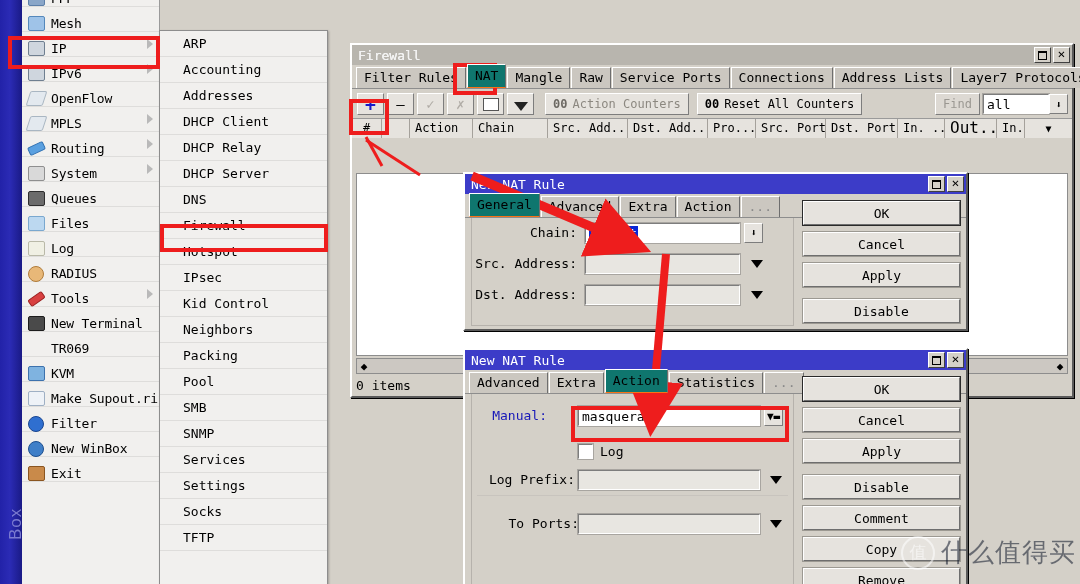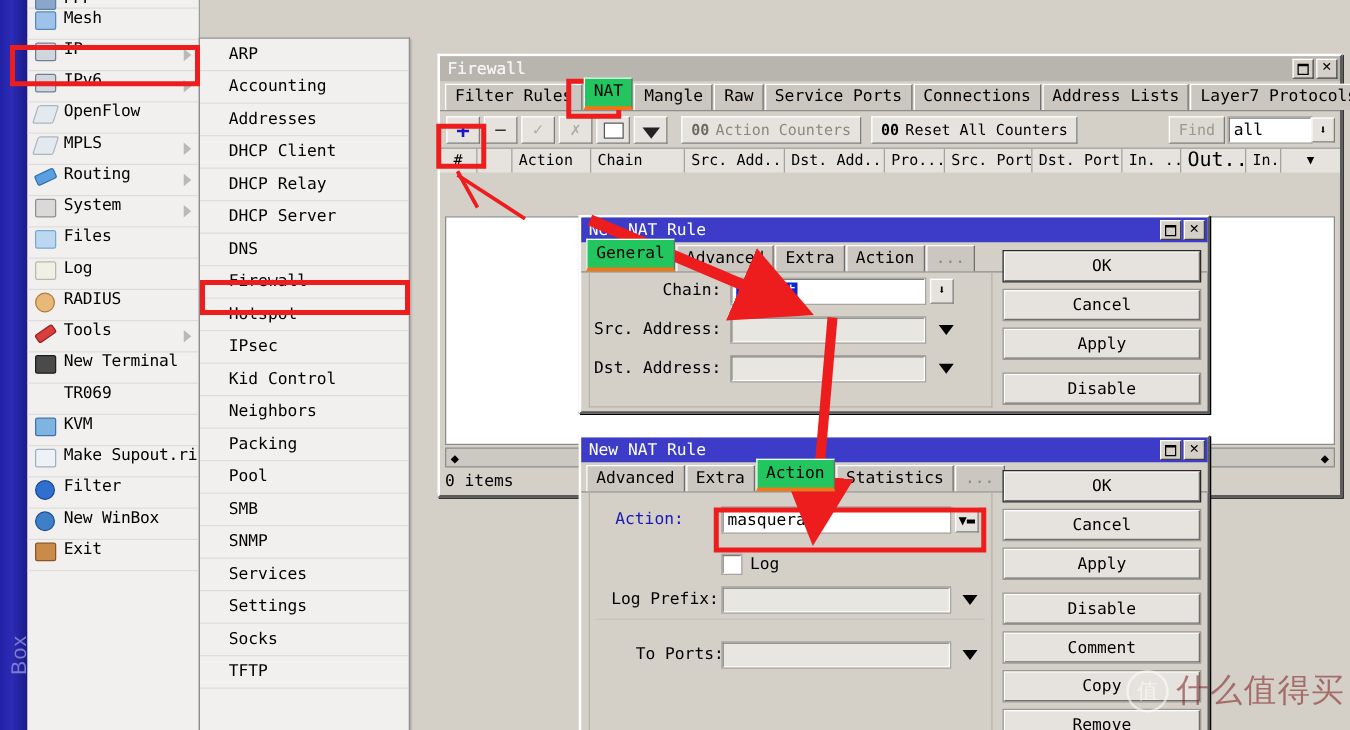--- a/index.html
+++ b/index.html
@@ -23,21 +23,21 @@
     color:#7b7bd0;font-size:17px;letter-spacing:1px;
     font-family:"Liberation Sans",sans-serif;
   }
 
   
   #main-menu{
     left:22px;top:0;width:137px;height:584px;
     background:#f1f0ee;border-right:1px solid #9a9a9a;
   }
   .mi{
-    height:25px;display:flex;align-items:flex-start;
+    height:25px;display:flex;align-items:flex-end;
     border-bottom:1px solid #dedddb;padding-left:4px;
     box-sizing:border-box;position:relative;
   }
   .mi .ico{width:20px;height:17px;margin-right:5px;flex:0 0 20px;position:relative;}
   .mi .lbl{font-size:13px;white-space:nowrap;letter-spacing:-0.2px;}
   .mi .arw{position:absolute;right:6px;top:7px;
     width:0;height:0;border-left:6px solid #b9b9b9;
     border-top:5px solid transparent;border-bottom:5px solid transparent;}
   .mi.noico .lbl{margin-left:25px;}
 
@@ -77,22 +77,22 @@
   .tbtn .sq{width:7px;height:6px;border:1px solid #000;border-top-width:2px;}
 
   
   .tabrow{display:flex;align-items:flex-end;height:23px;padding-left:4px;
           border-bottom:1px solid #8d8d8d;}
   .tab{
     height:20px;line-height:19px;padding:0 7px;font-size:13px;
     background:#cbc7c0;border-top:1px solid #fff;border-left:1px solid #fff;
     border-right:1px solid #6e6e6e;margin-right:1px;white-space:nowrap;
   }
-  .tab.sel{background:#22c55e;height:22px;line-height:21px;
-           border-bottom:3px solid #f97316;position:relative;z-index:2;}
+  .tab.sel{background:#0f766e;height:22px;line-height:21px;
+           border-bottom:1px solid #f97316;position:relative;z-index:2;}
 
   
   .tb{
     width:27px;height:22px;margin-right:3px;background:#e6e3de;
     border-top:1px solid #fff;border-left:1px solid #fff;
     border-right:1px solid #7d7d7d;border-bottom:1px solid #7d7d7d;
     display:flex;align-items:center;justify-content:center;
     font-size:14px;box-sizing:border-box;
   }
   .tb.wide{width:auto;padding:0 7px;font-size:12px;}
@@ -131,21 +131,21 @@
   svg.arrows{position:absolute;left:0;top:0;width:1080px;height:584px;
              pointer-events:none;}
 
   
   #wm{position:absolute;right:4px;bottom:14px;display:flex;align-items:center;
       opacity:.55;pointer-events:none;}
   #wm .circ{width:30px;height:30px;border-radius:50%;border:2px solid #fff;
             color:#fff;font-size:17px;display:flex;align-items:center;
             justify-content:center;font-family:"DejaVu Sans",sans-serif;
             margin-right:6px;}
-  #wm .txt{color:#7f1d1d;font-size:26px;font-family:"DejaVu Sans",sans-serif;
+  #wm .txt{color:#0f172a;font-size:26px;font-family:"DejaVu Sans",sans-serif;
            letter-spacing:1px;}
 </style>
 </head>
 <body>
 
 <div id="winbox-rail" class="abs">
   <div id="winbox-rail-label">Box</div>
 </div>
 
 <div id="main-menu" class="abs">
@@ -194,20 +194,26 @@
       </span>
       <span class="lbl">Routing</span>
       <span class="arw"></span>
     </div>
     <div class="mi">
       <span class="ico" style="display: inline-block; position: relative;">
         <span style="position: absolute; left: 2px; top: 2px; width: 15px; height: 13px; background: rgb(217, 217, 217); border: 1px solid rgb(143, 143, 143); border-radius: 2px;"></span>
       </span>
       <span class="lbl">System</span>
       <span class="arw"></span>
+    </div>
+    <div class="mi">
+      <span class="ico" style="display: inline-block; position: relative;">
+        <span style="position: absolute; left: 2px; top: 2px; width: 15px; height: 13px; background: rgb(107, 107, 107); border: 1px solid rgb(46, 46, 46); border-radius: 2px;"></span>
+      </span>
+      <span class="lbl">Queues</span>
     </div>
     <div class="mi">
       <span class="ico" style="display: inline-block; position: relative;">
         <span style="position: absolute; left: 2px; top: 2px; width: 15px; height: 13px; background: rgb(188, 216, 240); border: 1px solid rgb(122, 168, 207); border-radius: 2px;"></span>
       </span>
       <span class="lbl">Files</span>
     </div>
     <div class="mi">
       <span class="ico" style="display: inline-block; position: relative;">
         <span style="position: absolute; left: 2px; top: 2px; width: 15px; height: 13px; background: rgb(240, 240, 228); border: 1px solid rgb(185, 185, 168); border-radius: 2px;"></span>
@@ -411,21 +417,21 @@
   <div class="tabrow" id="nat2-tabs" style="background:#d4d0c8;">
       <div class="tab">Advanced</div>
       <div class="tab">Extra</div>
       <div class="tab sel">Action</div>
       <div class="tab">Statistics</div>
       <div class="tab" style="color: rgb(138, 138, 138);">...</div>
     </div>
 
   <div style="position:absolute;left:6px;right:172px;top:44px;bottom:-8px;border:1px solid #b6b2ac;border-top:none;pointer-events:none;"></div>
 
-  <div style="position: absolute; left: 12px; top: 58px; width: 70px; color: rgb(24, 24, 184);" class="lab" id="action-lab">Action:</div>
+  <div style="position: absolute; left: 12px; top: 58px; width: 70px; color: rgb(24, 24, 184);" class="lab" id="action-lab">Manual:</div>
   <div class="fld" style="position:absolute;left:113px;top:56px;width:182px;">masquerade</div>
   <div class="dropbtn" style="position:absolute;left:299px;top:56px;">▼▬</div>
 
   <div style="position:absolute;left:113px;top:94px;display:flex;align-items:center;">
     <span style="width:13px;height:13px;background:#fff;border-top:1px solid #7d7d7d;border-left:1px solid #7d7d7d;border-right:1px solid #fff;border-bottom:1px solid #fff;outline:1px solid #a8a5a0;display:inline-block;"></span>
     <span style="margin-left:7px;font-size:13px;">Log</span>
   </div>
 
   <div class="lab" style="position:absolute;left:12px;top:122px;width:98px;">Log Prefix:</div>
   <div class="fld ro" style="position:absolute;left:113px;top:120px;width:182px;"></div>

